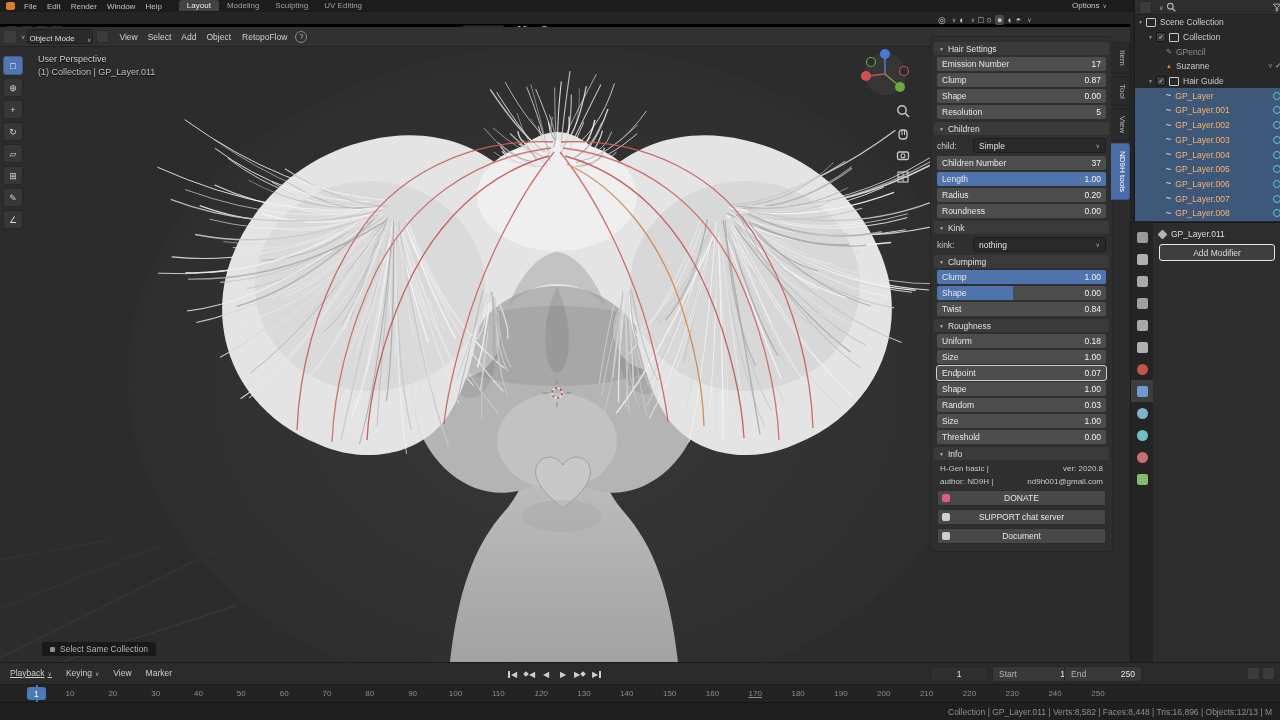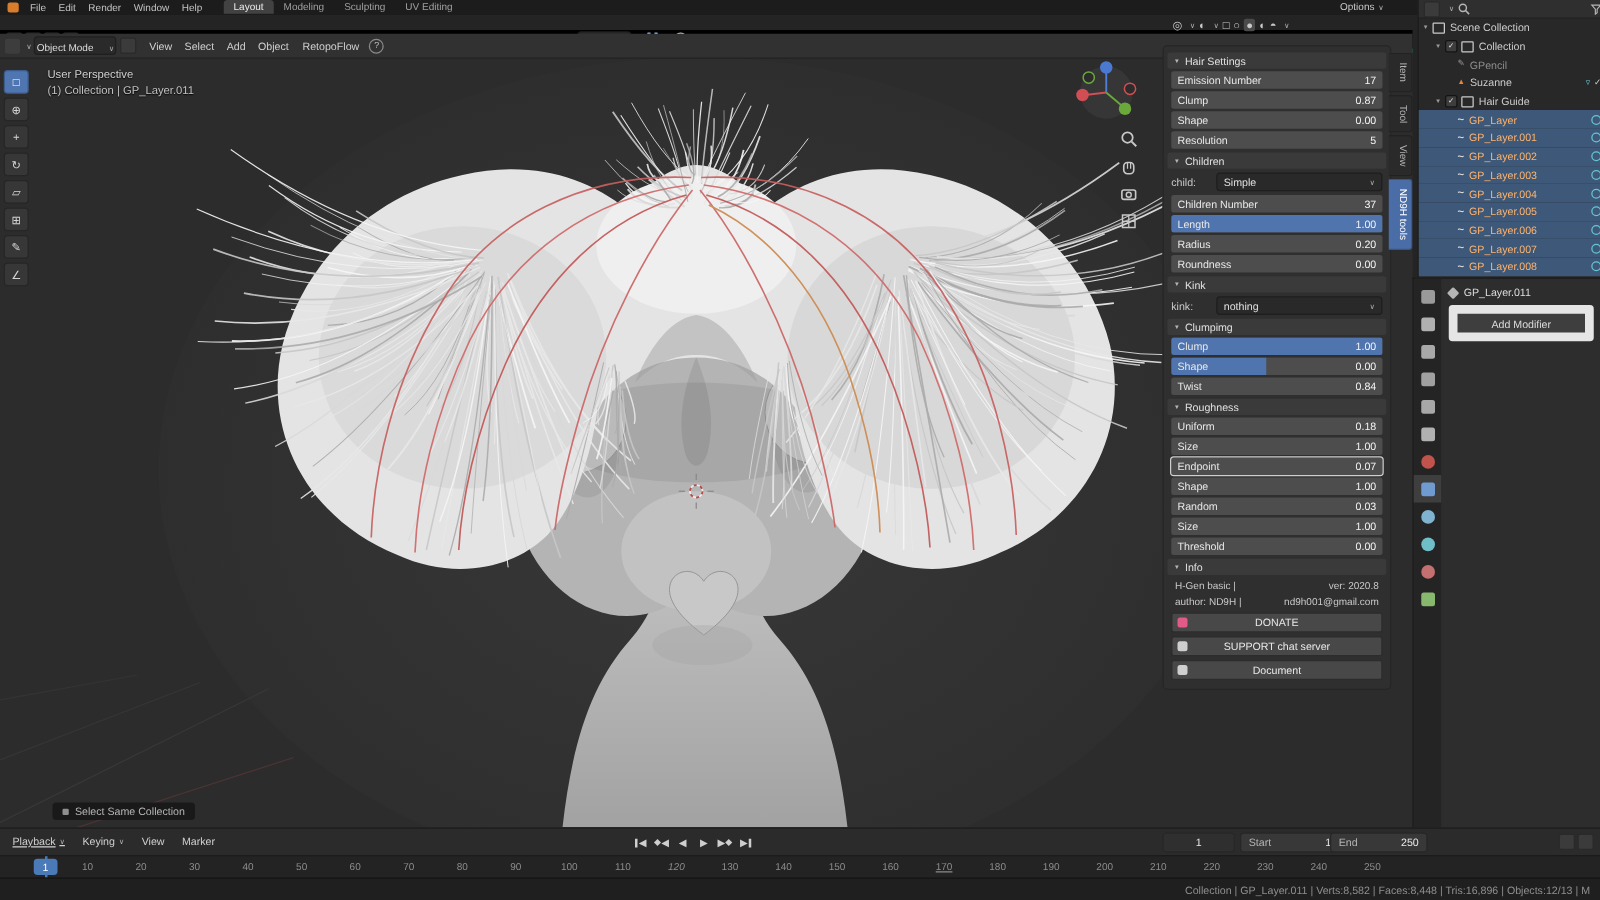--- a/index.html
+++ b/index.html
@@ -88,21 +88,21 @@
 
   
   #props{position:absolute;left:1130px;top:222px;width:150px;height:440px;background:#2d2d2d;border-left:1px solid #1a1a1a;border-top:1px solid #1a1a1a;z-index:7}
   #props-tabs{position:absolute;left:0;top:0;width:22px;height:100%;background:#242424;padding-top:3px}
   .ptab{width:22px;height:22px;display:flex;align-items:center;justify-content:center}
   .ptab.active{background:#3e3e3e}
   .picon{width:11px;height:11px;border-radius:2px}
   #props-content{position:absolute;left:22px;top:0;right:0;bottom:0}
   .pc-head{display:flex;align-items:center;gap:5px;padding:6px 6px 3px;font-size:8.5px;color:#ddd}
   .obj-icon{width:7px;height:7px;background:#b5b5b5;transform:rotate(45deg);border-radius:1px}
-  .add-mod{margin:2px 6px;height:15px;background:#3e3e3e;border:7px solid #e5e5e5;border-radius:3px;display:flex;align-items:center;justify-content:center;font-size:8.5px;color:#ddd}
+  .add-mod{margin:2px 6px;height:15px;background:#3e3e3e;border:1px solid #e5e5e5;border-radius:3px;display:flex;align-items:center;justify-content:center;font-size:8.5px;color:#ddd}
 
   
   #timeline{position:absolute;left:0;top:662px;width:1280px;height:22px;background:#2b2b2b;border-top:1px solid #1c1c1c;z-index:7}
   #tl-menus{position:absolute;left:10px;top:5px;display:flex;gap:14px;font-size:8.5px;color:#cfcfcf}
   #transport{position:absolute;left:505px;top:4px;display:flex;gap:3px;align-items:center}
   .tbtn{height:14px;min-width:14px;display:flex;align-items:center;justify-content:center}
   .tg{font-size:8px;color:#cfcfcf}
   .vbar{width:2px;height:7px;background:#cfcfcf;margin:0 1px}
   .kdot{width:4px;height:4px;background:#cfcfcf;transform:rotate(45deg);margin:0 1px}
   .ffield{position:absolute;top:3px;height:14px;background:#383838;border:1px solid #272727;border-radius:3px;font-size:8.5px;color:#e8e8e8;display:flex;align-items:center;justify-content:center}

